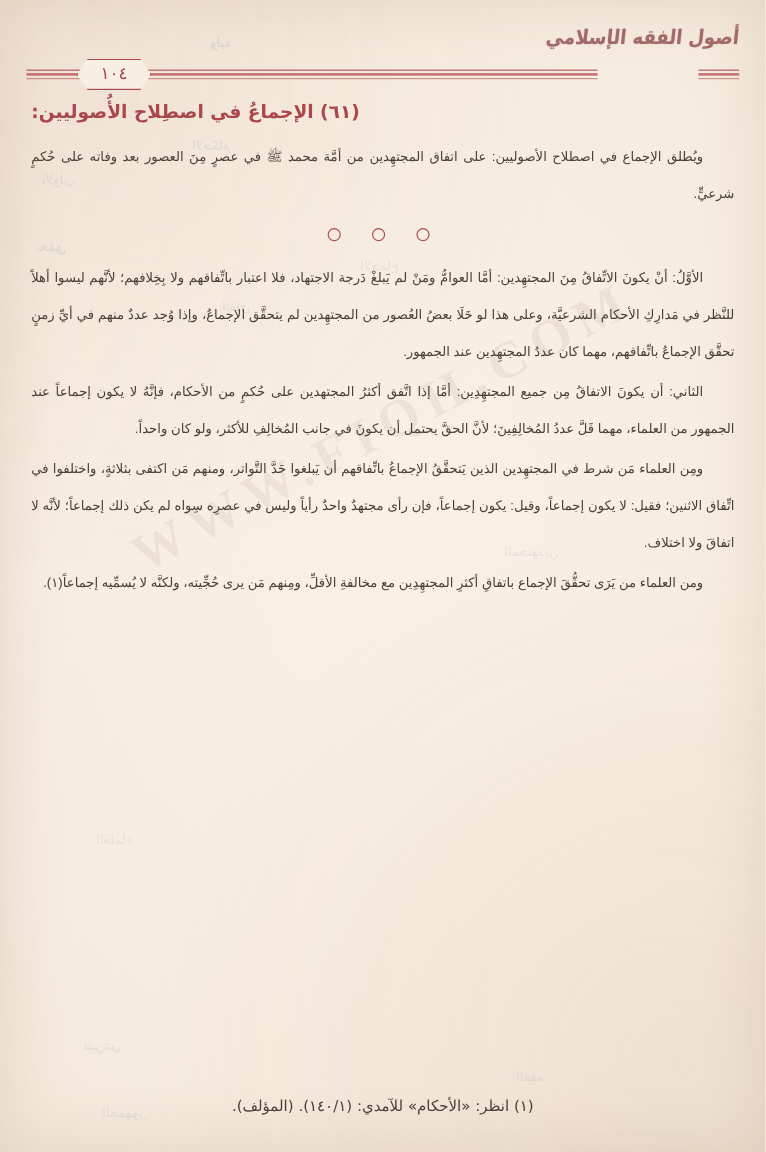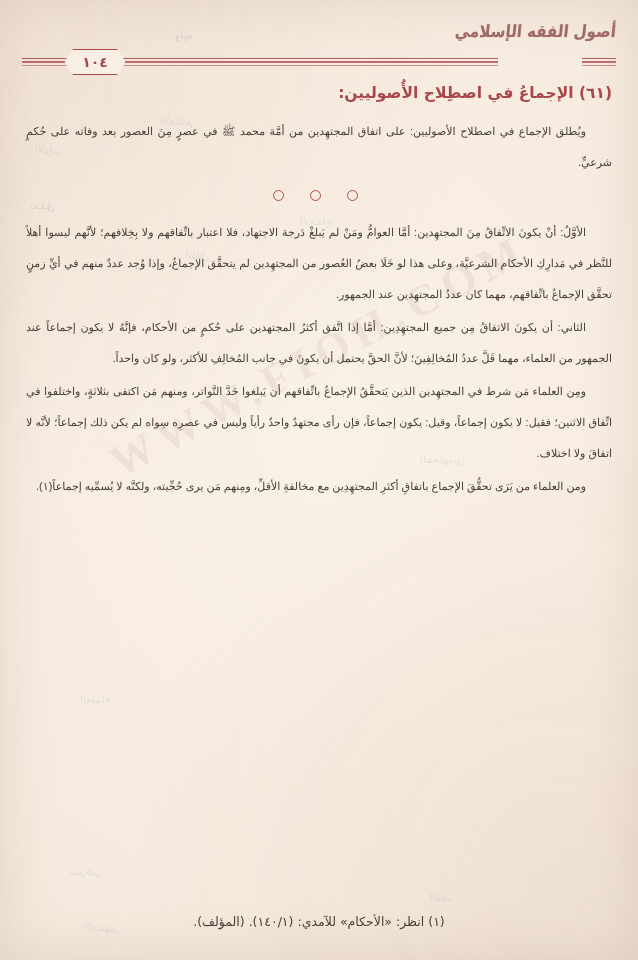--- a/index.html
+++ b/index.html
@@ -133,41 +133,41 @@
     top: 27px;
     width: 60px;
     height: 24px;
     border: 1.4px solid #a9474b;
     background: #f8efe4;
     display: flex;
     align-items: center;
     justify-content: center;
     color: #a9474b;
     font-size: 14px;
-    font-weight: 700;
+    font-weight: 400;
     letter-spacing: 1px;
     clip-path: polygon(9px 0, calc(100% - 9px) 0, 100% 50%, calc(100% - 9px) 100%, 9px 100%, 0 50%);
     font-family: "DejaVu Sans", sans-serif;
     text-align: right;
   }
 
   
   .content {
     position: absolute;
     top: 84px;
     right: 26px;
     left: 26px;
     bottom: 70px;
   }
 
   .heading {
     color: #a9474b;
     font-weight: 700;
     font-size: 15.5px;
-    text-align: right;
+    text-align: left;
     margin: 0 0 14px 0;
     font-family: "DejaVu Sans", sans-serif;
     letter-spacing: 0;
   }
   .heading.second { margin-top: 8px; margin-bottom: 16px; }
 
   p.body {
     color: #4a4037;
     font-size: 11px;
     line-height: 31px;

